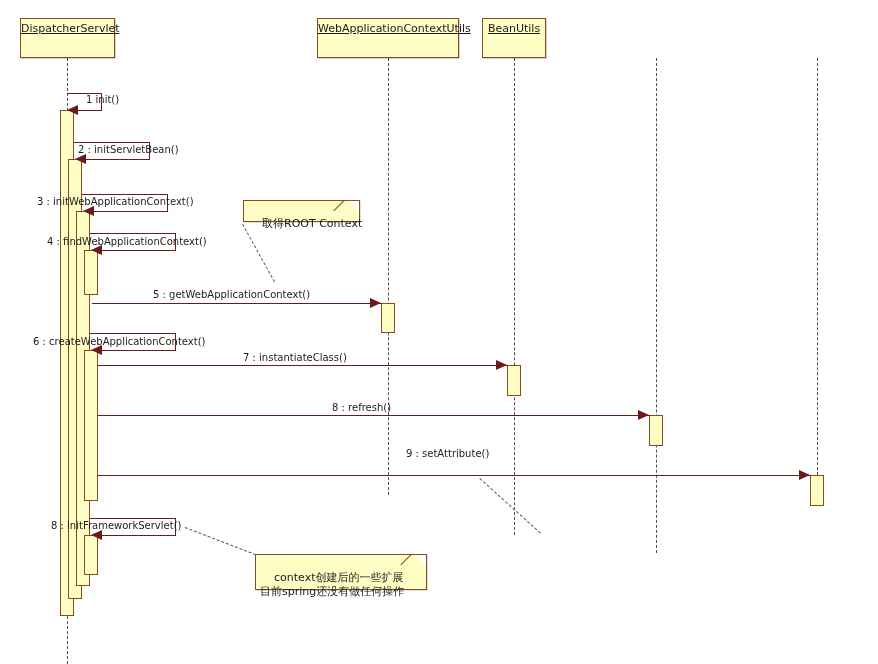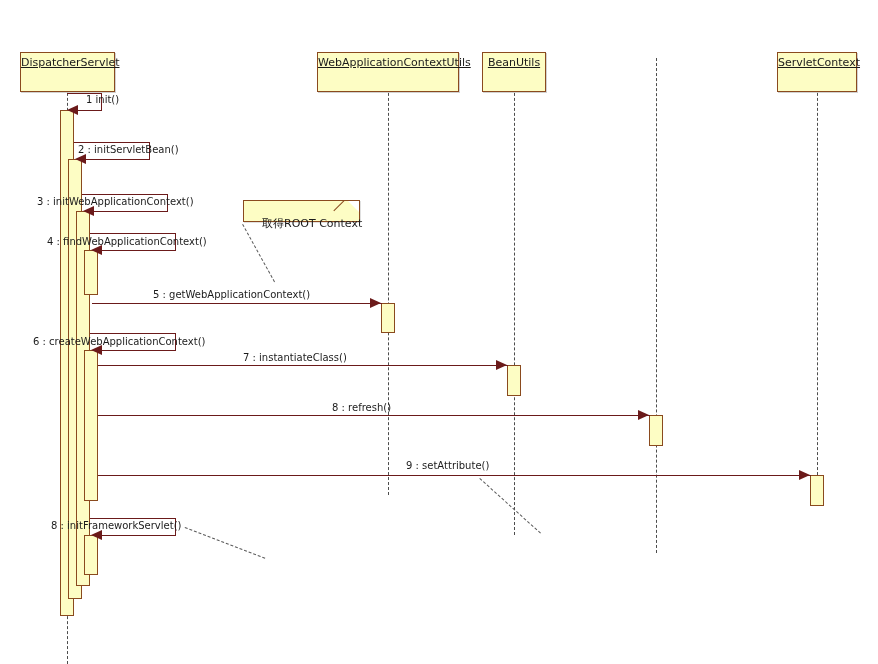--- a/index.html
+++ b/index.html
@@ -17,21 +17,20 @@
     background: #ffffff;
     overflow: hidden;
   }
   
   .participant {
     position: absolute;
     box-sizing: border-box;
     background: #fdfdc4;
     border: 1px solid #8a4a1e;
     box-shadow: 1px 1px 0 rgba(0,0,0,0.18);
-    margin-top: 34px;
   }
   .participant .pname {
     display: block;
     text-align: center;
     font-size: 11px;
     color: #1b1b1b;
     text-decoration: underline;
     line-height: 12px;
     padding-top: 4px;
     white-space: nowrap;
@@ -129,23 +128,20 @@
 
   <div class="participant" style="left:20px; top:18px; width:95px; height:40px;">
     <span class="pname">DispatcherServlet</span>
   </div>
   <div class="participant" style="left:317px; top:18px; width:142px; height:40px;">
     <span class="pname">WebApplicationContextUtils</span>
   </div>
   <div class="participant" style="left:482px; top:18px; width:64px; height:40px;">
     <span class="pname">BeanUtils</span>
   </div>
-  <div class="participant" style="left:777px; top:18px; width:80px; height:40px;">
-    <span class="pname">ServletContext</span>
-  </div>
 
   <div class="activation" style="left:60px; top:110px; width:14px; height:506px;"></div>
   <div class="activation" style="left:68px; top:159px; width:14px; height:440px;"></div>
   <div class="activation" style="left:76px; top:211px; width:14px; height:375px;"></div>
   <div class="activation" style="left:84px; top:250px; width:14px; height:45px;"></div>
   <div class="activation" style="left:84px; top:350px; width:14px; height:151px;"></div>
   <div class="activation" style="left:84px; top:535px; width:14px; height:40px;"></div>
 
   <div class="activation" style="left:381px; top:303px; width:14px; height:30px;"></div>
   <div class="activation" style="left:507px; top:365px; width:14px; height:31px;"></div>
@@ -206,35 +202,41 @@
 
   <div>
     <div class="msg-line" style="left:98px;  top:415px; width:552px;"></div>
     <div class="arrow-r" style="left:638px; top:410px;"></div>
     <span class="msg-label" style="left:332px; top:402px;">8 : refresh()</span>
   </div>
 
   <div>
     <div class="msg-line" style="left:98px;  top:475px; width:713px;"></div>
     <div class="arrow-r" style="left:799px; top:470px;"></div>
-    <span class="msg-label" style="left:406px; top:460px;">9 : setAttribute()</span>
+    <span class="msg-label" style="left:406px; top:448px;">9 : setAttribute()</span>
   </div>
 
   <div>
     <div class="msg-line" style="left:90px;  top:518px; width:86px;"></div>
     <div class="msg-vert" style="left:175px; top:518px; height:17px;"></div>
     <div class="msg-line" style="left:102px; top:535px; width:74px;"></div>
     <div class="arrow-l" style="left:91px;  top:530px;"></div>
     <span class="msg-label" style="left:51px; top:520px;">8 : initFrameworkServlet()</span>
   </div>
 
   <div class="connector" style="left:243px; top:224px; width:66px; transform:rotate(61deg);"></div>
   <div class="note" style="left:243px; top:200px; width:117px; height:22px;">
     <span>取得ROOT Context</span>
     <span class="dogear"></span>
     <span class="dogear-line"></span>
   </div>
 
   <div class="connector" style="left:480px; top:478px; width:82px; transform:rotate(42deg);"></div>
 
   <div class="connector" style="left:185px; top:527px; width:86px; transform:rotate(21deg);"></div>
+  <div class="note" style="left:255px; top:554px; width:172px; height:36px;">
+    <span>context创建后的一些扩展
+目前spring还没有做任何操作</span>
+    <span class="dogear"></span>
+    <span class="dogear-line"></span>
+  </div>
 
 </div>
 
 </body></html>

